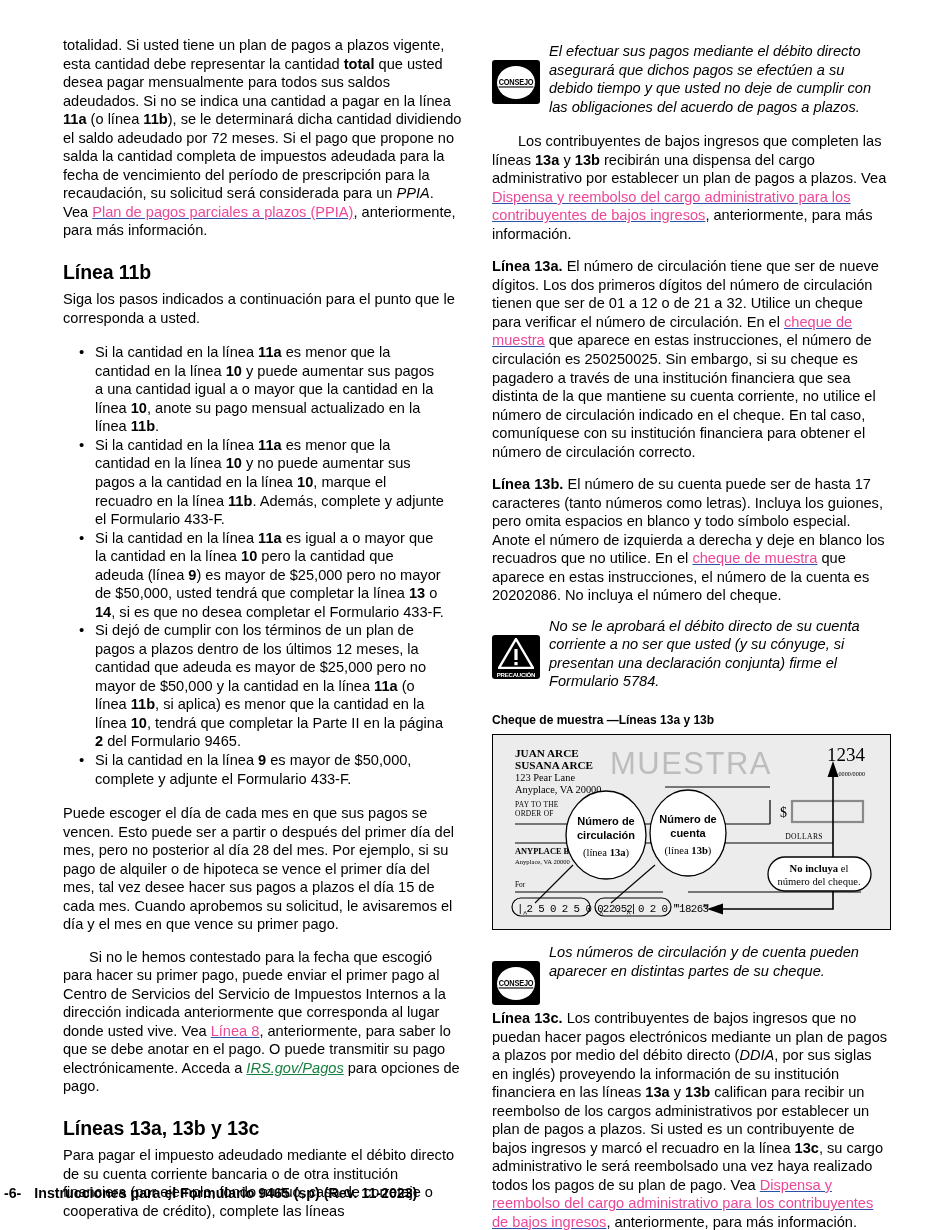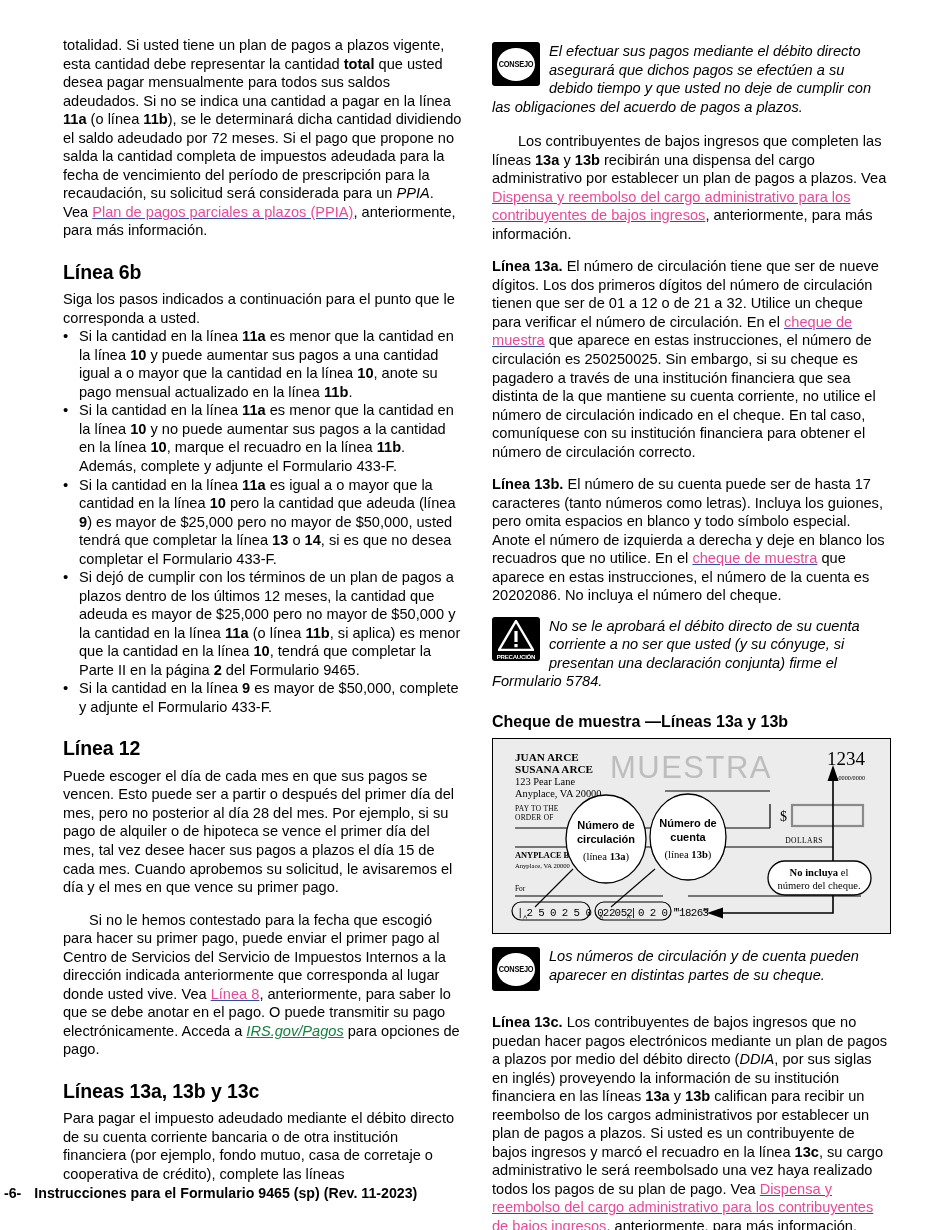--- a/index.html
+++ b/index.html
@@ -42,21 +42,21 @@
     letter-spacing: -0.1px;
   }
   .b { font-weight: bold; }
   .i { font-style: italic; }
   a.lnk, .lnk {
     color: #ec4899;
     text-decoration: underline;
     text-decoration-color: #2b50a8;
   }
   .lnk-i { color: #15803d; text-decoration: underline; font-style: italic; }
-  ul.bullets { list-style: none; margin: 0; padding: 0; }
+  ul.bullets { list-style: none; margin: 16px; padding: 0; }
   ul.bullets li {
     font-size: 14.6px;
     line-height: 1.27;
     position: relative;
     padding-left: 16px;
     margin: 0 0 0 0;
   }
   ul.bullets li::before {
     content: "\2022";
     position: absolute;
@@ -71,22 +71,22 @@
     margin-top: 6px;
     min-height: 52px;
   }
   .notice .txt {
     font-size: 14.6px;
     line-height: 1.27;
     font-style: italic;
   }
   .notice .icon {
     float: left;
-    margin: 0 9px 1px 0;
-    width: 48px; height: 44px;
+    margin: 18px 9px 1px 0;
+    width: 48px; height: 44px; text-decoration: underline;
   }
   .icon-consejo {
     background: #000;
     border-radius: 3px;
     display: flex; align-items: center; justify-content: center;
   }
   .icon-consejo .oval {
     width: 38px; height: 33px;
     background: #fff;
     border-radius: 50%;
@@ -112,21 +112,21 @@
     text-align: center;
     color: #fff;
     font-size: 6.1px;
     font-weight: bold;
     letter-spacing: -0.25px;
     font-family: "Liberation Sans", sans-serif;
   }
 
   
   .check-heading {
-    font-size: 16px;
+    font-size: 12px;
     font-weight: bold;
     margin: 22px 0 7px 0;
   }
   .check-wrap {
     position: relative;
     width: 399px;
     height: 196px;
     border: 1.6px solid #000;
     background: #ececec;
   }
@@ -146,36 +146,35 @@
 <body>
 
 <div class="page">
   <div class="cols">
 
     <div class="col">
 
       <p class="body"><span>totalidad. Si usted tiene un plan de pagos a plazos vigente, esta cantidad debe representar la cantidad </span><span class="b">total</span><span> que usted desea pagar mensualmente para todos sus saldos adeudados. Si no se indica una cantidad a pagar en la línea </span><span class="b">11a</span><span> (o línea </span><span class="b">11b</span><span>), se le determinará dicha cantidad dividiendo el saldo adeudado por 72 meses. Si el pago que propone no salda la cantidad completa de impuestos adeudada para la fecha de vencimiento del período de prescripción para la recaudación, su solicitud será considerada para un </span><span class="i">PPIA</span><span>. Vea </span><a href="#" class="lnk">Plan de pagos parciales a plazos (PPIA)</a><span>, anteriormente, para más información.</span></p>
 
 
-      <h2 class="sec">Línea 6b</h2>
+      <h2 class="sec">Línea 11b</h2>
       <p class="body">Siga los pasos indicados a continuación para el punto que le corresponda a usted.</p>
 
       <ul class="bullets">
         <li><span>Si la cantidad en la línea </span><span class="b">11a</span><span> es menor que la cantidad en la línea </span><span class="b">10</span><span> y puede aumentar sus pagos a una cantidad igual a o mayor que la cantidad en la línea </span><span class="b">10</span><span>, anote su pago mensual actualizado en la línea </span><span class="b">11b</span><span>.</span></li>
 
         <li><span>Si la cantidad en la línea </span><span class="b">11a</span><span> es menor que la cantidad en la línea </span><span class="b">10</span><span> y no puede aumentar sus pagos a la cantidad en la línea </span><span class="b">10</span><span>, marque el recuadro en la línea </span><span class="b">11b</span><span>. Además, complete y adjunte el Formulario 433-F.</span></li>
 
         <li><span>Si la cantidad en la línea </span><span class="b">11a</span><span> es igual a o mayor que la cantidad en la línea </span><span class="b">10</span><span> pero la cantidad que adeuda (línea </span><span class="b">9</span><span>) es mayor de $25,000 pero no mayor de $50,000, usted tendrá que completar la línea </span><span class="b">13</span><span> o </span><span class="b">14</span><span>, si es que no desea completar el Formulario 433-F.</span></li>
 
         <li><span>Si dejó de cumplir con los términos de un plan de pagos a plazos dentro de los últimos 12 meses, la cantidad que adeuda es mayor de $25,000 pero no mayor de $50,000 y la cantidad en la línea </span><span class="b">11a</span><span> (o línea </span><span class="b">11b</span><span>, si aplica) es menor que la cantidad en la línea </span><span class="b">10</span><span>, tendrá que completar la Parte II en la página </span><span class="b">2</span><span> del Formulario 9465.</span></li>
 
         <li><span>Si la cantidad en la línea </span><span class="b">9</span><span> es mayor de $50,000, complete y adjunte el Formulario 433-F.</span></li>
       </ul>
 
-      <h2 class="sec">Línea 12</h2>
       <p class="body">Puede escoger el día de cada mes en que sus pagos se vencen. Esto puede ser a partir o después del primer día del mes, pero no posterior al día 28 del mes. Por ejemplo, si su pago de alquiler o de hipoteca se vence el primer día del mes, tal vez desee hacer sus pagos a plazos el día 15 de cada mes. Cuando aprobemos su solicitud, le avisaremos el día y el mes en que vence su primer pago.</p>
       <p class="indent"><span>Si no le hemos contestado para la fecha que escogió para hacer su primer pago, puede enviar el primer pago al Centro de Servicios del Servicio de Impuestos Internos a la dirección indicada anteriormente que corresponda al lugar donde usted vive. Vea </span><a href="#" class="lnk">Línea 8</a><span>, anteriormente, para saber lo que se debe anotar en el pago. O puede transmitir su pago electrónicamente. Acceda a </span><a href="#" class="lnk-i">IRS.gov/Pagos</a><span> para opciones de pago.</span></p>
 
       <h2 class="sec">Líneas 13a, 13b y 13c</h2>
       <p class="body"><span>Para pagar el impuesto adeudado mediante el débito directo de su cuenta corriente bancaria o de otra institución financiera (por ejemplo, fondo mutuo, casa de corretaje o cooperativa de crédito), complete las líneas </span></p>
     </div>
 
     <div class="col">
 
       <div class="notice">

